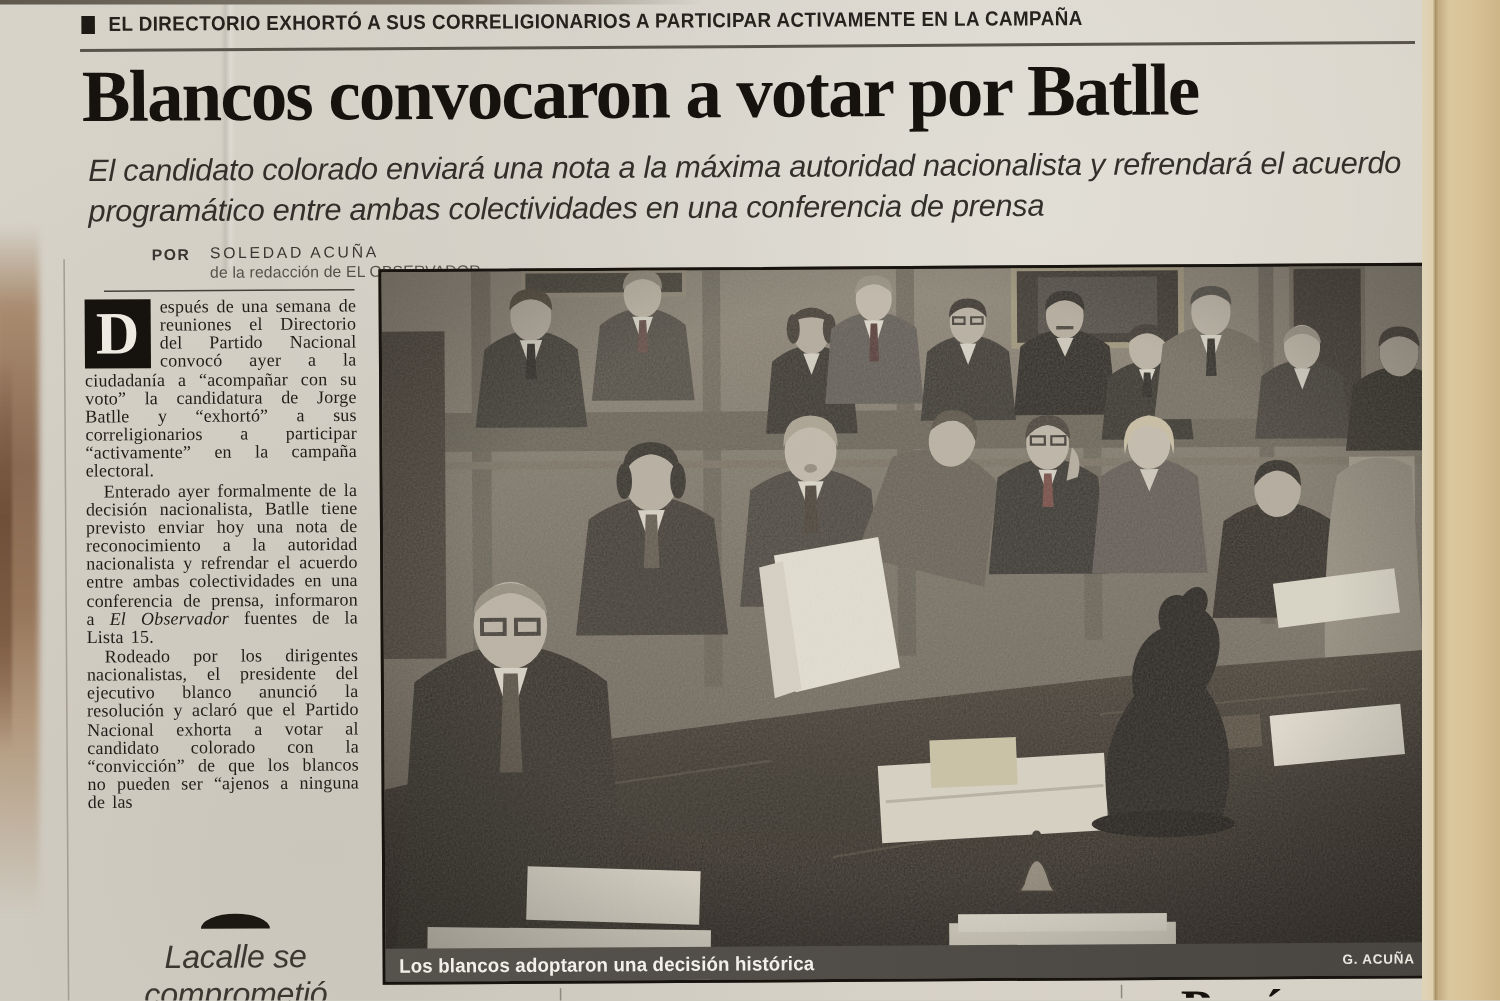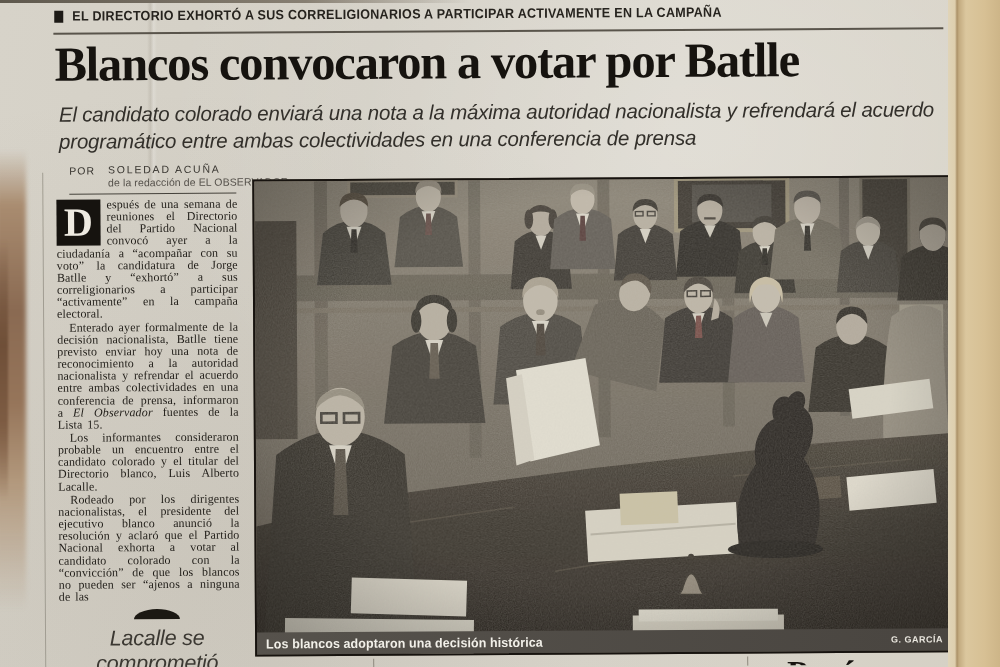--- a/index.html
+++ b/index.html
@@ -49,21 +49,21 @@
     font-size:49px;letter-spacing:-1.2px;color:#16130f;white-space:nowrap;
     transform:scaleX(.99);transform-origin:left top;}
 
   
   .subheadline{left:60px;top:99px;width:893px;
     font-style:italic;font-size:20.5px;line-height:26.5px;
     letter-spacing:-.2px;color:#33302b;}
 
   
   .byline{left:70px;top:161px;display:flex;gap:13px;}
-  .byline-prefix{font-weight:normal;font-size:10.5px;letter-spacing:1px;color:#393631;padding-top:1px;}
+  .byline-prefix{font-weight:bold;font-size:10.5px;letter-spacing:1px;color:#393631;padding-top:1px;margin-left:32px;}
   .byline-right{display:flex;flex-direction:column;gap:1px;}
   .byline-author{font-size:10.5px;letter-spacing:1.8px;color:#393631;}
   .byline-affiliation{font-size:10.5px;letter-spacing:.1px;color:#54504a;}
   .byline-rule{left:70px;top:191px;width:167px;height:1px;background:#45423b;}
 
   .vrule{left:43px;top:170px;width:1px;height:497px;background:#a19d92;}
 
   
   .body-col{left:57px;top:196px;width:181px;
     font-family:"Liberation Serif", serif;font-size:12px;line-height:12.15px;
@@ -127,21 +127,20 @@
   </div>
   <div class="byline-rule abs"></div>
 
   <div class="vrule abs"></div>
 
   <div class="body-col abs">
     <p>
       <span class="dropcap">D</span><span>espués de una semana de reuniones el Directorio del Partido Nacional convocó ayer a la ciudadanía a “acompañar con su voto” la candidatura de Jorge Batlle y “exhortó” a sus correligionarios a participar “activamente” en la campaña electoral.</span>
     </p>
     <p><span>Enterado ayer formalmente de la decisión nacionalista, Batlle tiene previsto enviar hoy una nota de reconocimiento a la autoridad nacionalista y refrendar el acuerdo entre ambas colectividades en una conferencia de prensa, informaron a </span><em>El Observador</em><span> fuentes de la Lista 15.</span></p>
-    <p>Los informantes consideraron probable un encuentro entre el candidato colorado y el titular del Directorio blanco, Luis Alberto Lacalle.</p>
     <p>Rodeado por los dirigentes nacionalistas, el presidente del ejecutivo blanco anunció la resolución y aclaró que el Partido Nacional exhorta a votar al candidato colorado con la “convicción” de que los blancos no pueden ser “ajenos a ninguna de las</p>
   </div>
 
   <div class="pullquote abs">
     <div class="pq-arc"></div>
     <div class="pq-line">Lacalle se comprometió</div>
 
   </div>
 
   <div class="photo abs">
@@ -347,21 +346,21 @@
         <circle cx="437" cy="381" r="3" fill="#2a241d"></circle>
       </g>
 
       <rect x="0" y="0" width="699" height="477" fill="#cfc9bb" opacity="0.08"></rect>
       <rect x="0" y="0" width="699" height="477" filter="url(#grain)"></rect>
       <rect x="0" y="0" width="699" height="477" fill="url(#vig)"></rect>
     </svg>
 
     <div class="caption-bar">
       <span class="caption-text">Los blancos adoptaron una decisión histórica</span>
-      <span class="credit-text">G. GARCÍA</span>
+      <span class="credit-text">G. ACUÑA</span>
     </div>
   </div>
 
   <div class="below-photo abs">
     <span class="col-divider divider-a"></span>
     <span class="col-divider divider-b"></span>
     <span class="headline-fragment">Pará</span>
   </div>
 
 </div>

